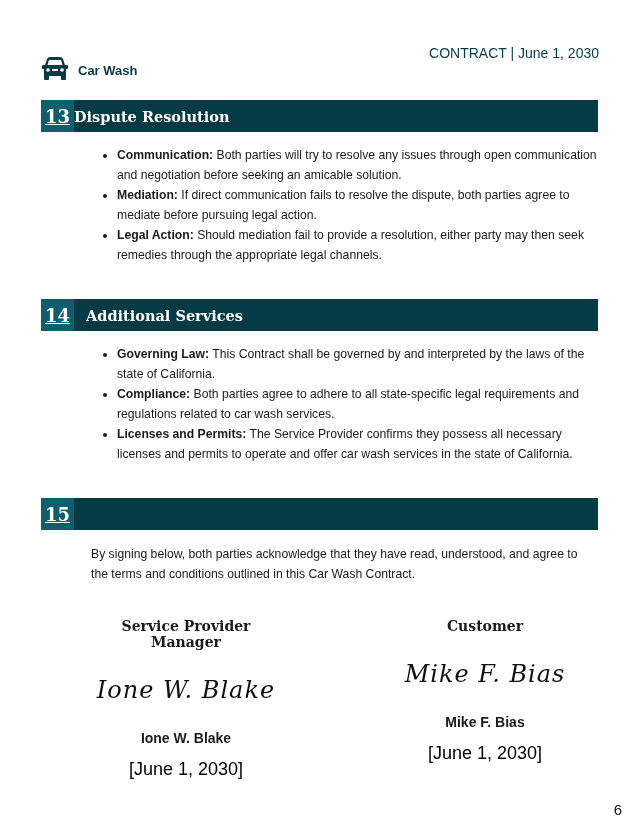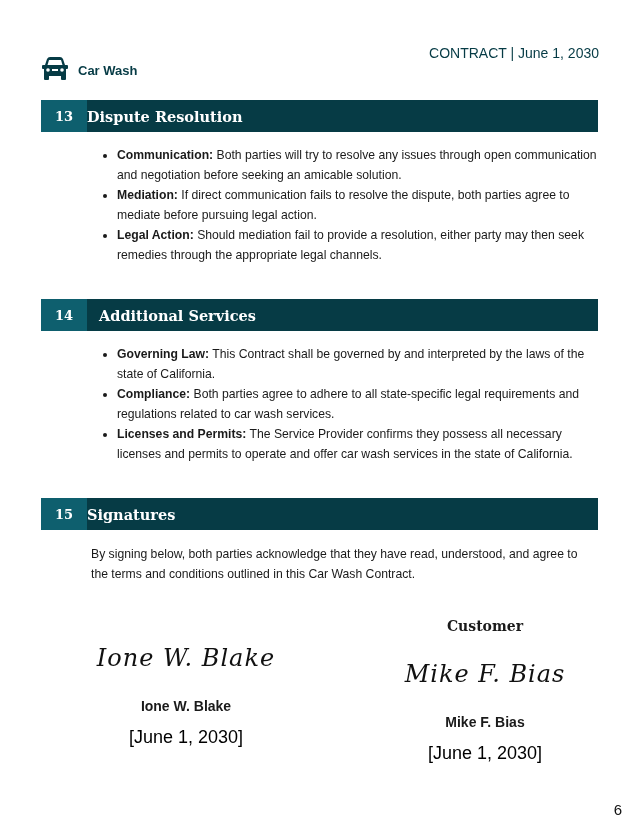--- a/index.html
+++ b/index.html
@@ -7,21 +7,21 @@
       width: 640px; height: 828px; background: #ffffff; position: relative; overflow: hidden;
       font-family: "Liberation Sans", sans-serif; color: #1a1a1a;
     }
     .topbar { position: absolute; left: 41px; top: 38px; right: 41px; height: 30px; }
     .brand { position: absolute; left: 0; top: 18px; display: flex; align-items: center; }
     .brand svg { width: 28px; height: 25px; }
     .brand-name { margin-left: 9px; font-size: 13px; font-weight: bold; color: #063b45; }
     .contract { position: absolute; right: 0; top: 7px; font-size: 14px; font-weight: normal; color: #063b45; }
 
     .sec-header { position: absolute; left: 41px; width: 557px; height: 32px; background: #063b45; display: flex; }
-    .sec-num { width: 46px; background: #0e5f6e; color: #fff; font-family: "DejaVu Serif", serif; font-weight: bold; font-size: 13px; display: flex; align-items: center; justify-content: center; }
+    .sec-num { width: 33px; background: #0e5f6e; color: #fff; font-family: "DejaVu Serif", serif; font-weight: bold; font-size: 18px; display: flex; align-items: center; justify-content: center; text-decoration: underline; }
     .sec-title { color: #fff; font-family: "DejaVu Serif", serif; font-weight: bold; font-size: 14.5px; display: flex; align-items: center; }
 
     ul.bullets { position: absolute; left: 100px; width: 490px; margin: 0; padding: 0 0 0 17px; font-size: 12.2px; line-height: 20px; }
     ul.bullets li { margin: 0; }
     ul.bullets b { font-weight: bold; }
 
     .para { position: absolute; left: 91px; width: 500px; font-size: 12.2px; line-height: 20px; }
 
     .sig-col { position: absolute; text-align: center; }
     .sig-role { font-family: "DejaVu Serif", serif; font-weight: bold; font-size: 14px; color: #1a1a1a; }
@@ -67,25 +67,25 @@
   <div class="sec-title">Additional Services</div>
 </div>
 <ul class="bullets" style="top:344px;">
   <li><b>Governing Law:</b><span> This Contract shall be governed by and interpreted by the laws of the state of California.</span></li>
   <li><b>Compliance:</b><span> Both parties agree to adhere to all state-specific legal requirements and regulations related to car wash services.</span></li>
   <li><b>Licenses and Permits:</b><span> The Service Provider confirms they possess all necessary licenses and permits to operate and offer car wash services in the state of California.</span></li>
 </ul>
 
 <div class="sec-header" style="top:498px;">
   <div class="sec-num">15</div>
-  <div class="sec-title">Signatures</div>
 </div>
 <div class="para" style="top:544px;">By signing below, both parties acknowledge that they have read, understood, and agree to the terms and conditions outlined in this Car Wash Contract.</div>
 
 <div class="sig-col" style="left:86px; width:200px; top:618px;">
+  <div class="sig-role">Service Provider Manager</div>
   <div class="sig-script">Ione W. Blake</div>
   <div class="sig-name">Ione W. Blake</div>
   <div class="sig-date">[June 1, 2030]</div>
 </div>
 
 <div class="sig-col" style="left:385px; width:200px; top:618px;">
   <div class="sig-role">Customer</div>
   <div class="sig-script">Mike F. Bias</div>
   <div class="sig-name">Mike F. Bias</div>
   <div class="sig-date">[June 1, 2030]</div>

